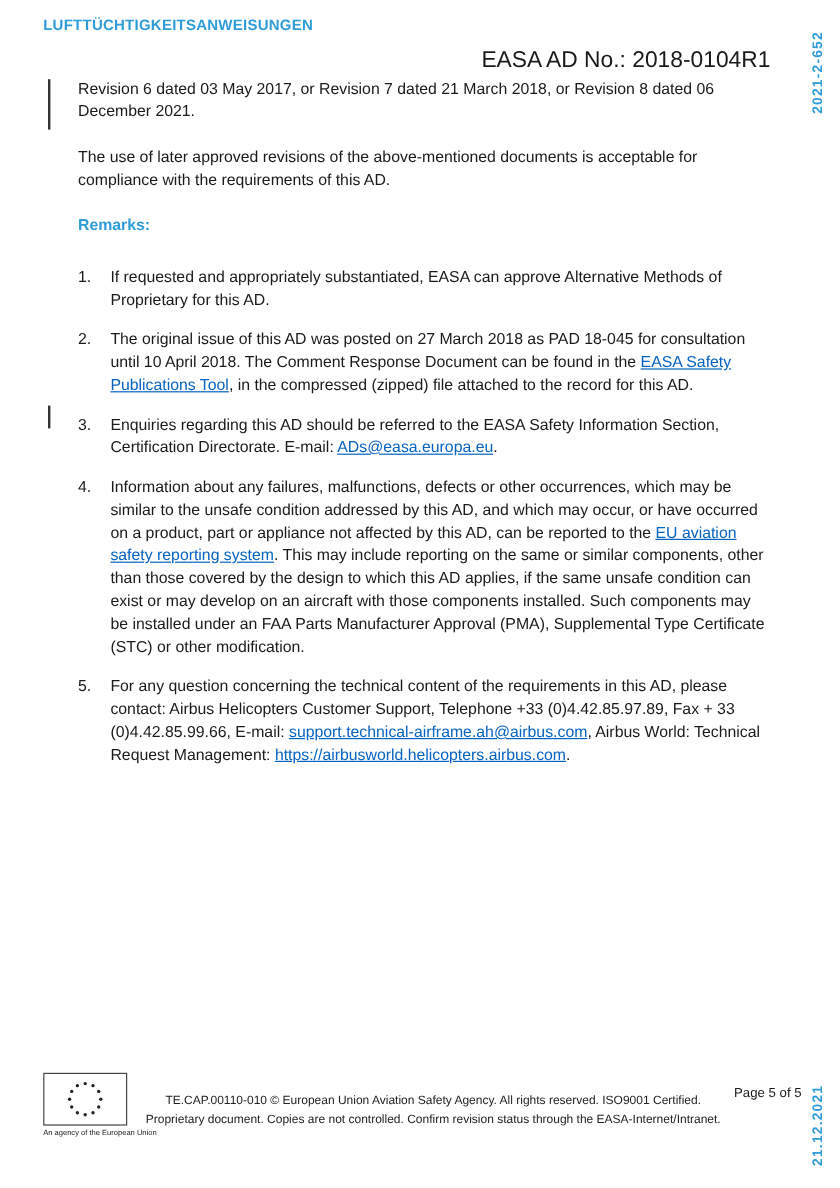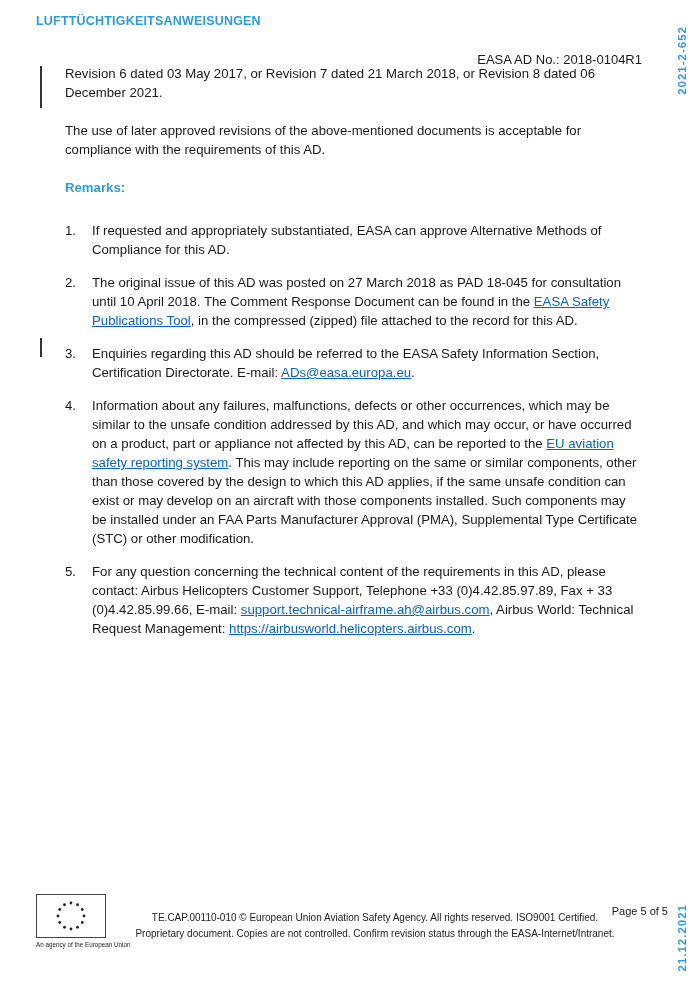--- a/index.html
+++ b/index.html
@@ -23,22 +23,22 @@
     left: 36px;
     top: 14px;
     color: var(--accent);
     font-weight: bold;
     font-size: 12.5px;
     letter-spacing: 0.2px;
   }
   .ad-no {
     position: absolute;
     right: 58px;
-    top: 52px;
-    font-size: 13px;
+    top: 40px;
+    font-size: 19px;
   }
   .side-text {
     position: absolute;
     right: 12px;
     color: var(--accent);
     font-weight: 600;
     font-size: 11.5px;
     letter-spacing: 1px;
     writing-mode: vertical-rl;
     transform: rotate(180deg);
@@ -95,21 +95,21 @@
     background: #fff;
   }
   .logo-caption {
     font-size: 6.3px;
     margin-top: 3px;
     color: #222;
     white-space: nowrap;
   }
   .footer-lines {
     position: absolute;
-    left: 130px;
+    left: 116px;
     top: 910px;
     width: 490px;
     font-size: 10px;
     line-height: 1.55;
     color: #222;
     text-align: center;
   }
   .page-num {
     position: absolute;
     right: 32px;
@@ -132,21 +132,21 @@
   <div class="change-bar bar-2"></div>
 
   <div class="content">
     <p>Revision 6 dated 03 May 2017, or Revision 7 dated 21 March 2018, or Revision 8 dated 06 December 2021.</p>
     <p>The use of later approved revisions of the above-mentioned documents is acceptable for compliance with the requirements of this AD.</p>
 
     <div class="remarks-heading">Remarks:</div>
 
     <div class="remark-item">
       <div class="remark-num">1.</div>
-      <div class="remark-text">If requested and appropriately substantiated, EASA can approve Alternative Methods of Compliance for this AD.</div>
+      <div class="remark-text">If requested and appropriately substantiated, EASA can approve Alternative Methods of Proprietary for this AD.</div>
     </div>
     <div class="remark-item">
       <div class="remark-num">2.</div>
       <div class="remark-text">The original issue of this AD was posted on 27 March 2018 as PAD 18-045 for consultation until 10 April 2018. The Comment Response Document can be found in the <a class="doc-link" href="#">EASA Safety Publications Tool</a>, in the compressed (zipped) file attached to the record for this AD.</div>
     </div>
     <div class="remark-item">
       <div class="remark-num">3.</div>
       <div class="remark-text">Enquiries regarding this AD should be referred to the EASA Safety Information Section, Certification Directorate. E-mail: <a class="doc-link" href="#">ADs@easa.europa.eu</a>.</div>
     </div>
     <div class="remark-item">

